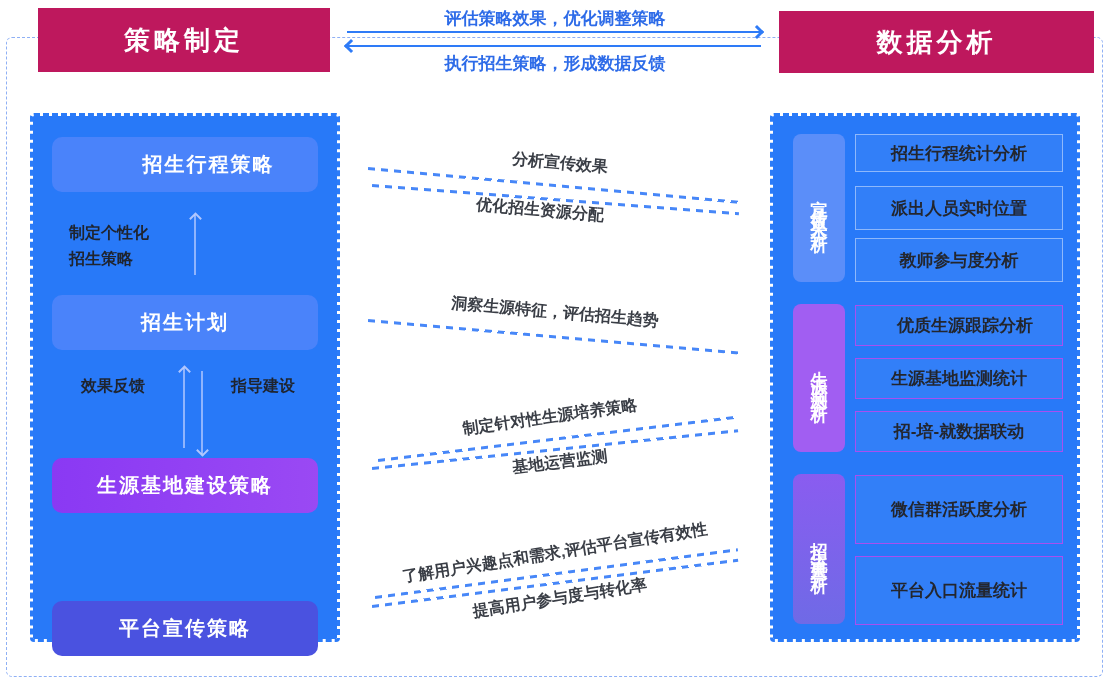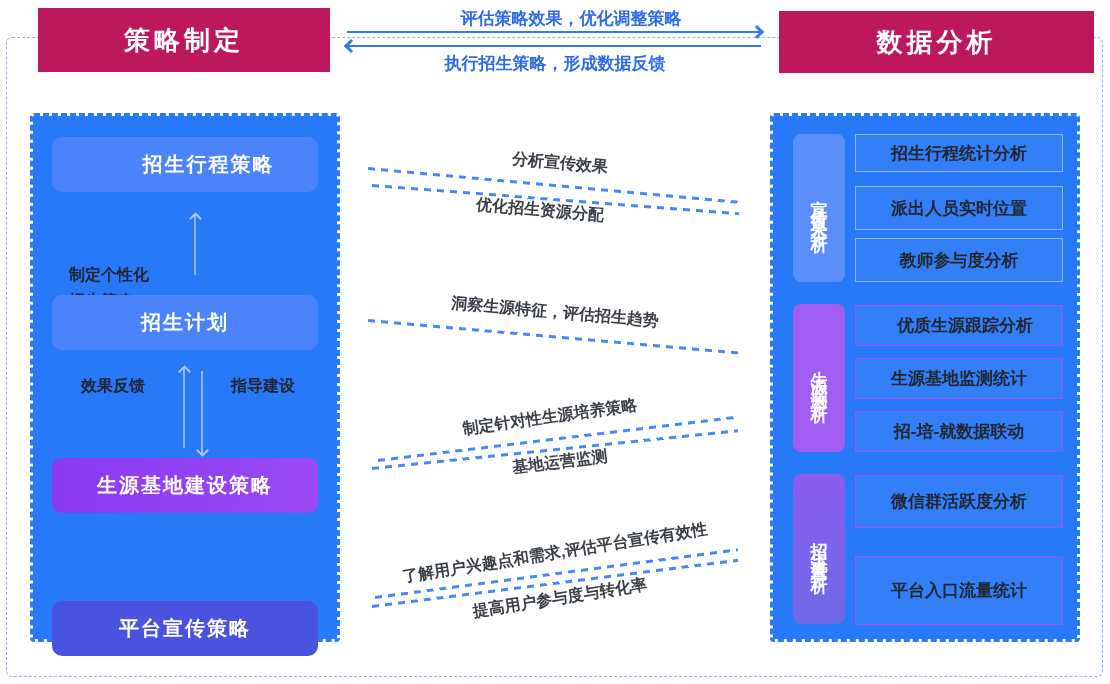--- a/index.html
+++ b/index.html
@@ -72,34 +72,34 @@
 </head>
 <body>
 
 <div class="canvas">
 
   <div class="outer-frame"></div>
 
   <div class="hdr hdr-left">策略制定</div>
   <div class="hdr hdr-right">数据分析</div>
 
-  <div class="topflow-label" style="left:361px; top:7px;">评估策略效果，优化调整策略</div>
+  <div class="topflow-label" style="left:345px; top:7px;">评估策略效果，优化调整策略</div>
   <div class="sline" style="left:347px; top:31px; width:414px;">
     <span class="chev chev-r"></span>
   </div>
   <div class="sline" style="left:347px; top:45px; width:414px;">
     <span class="chev chev-l"></span>
   </div>
   <div class="topflow-label" style="left:345px; top:52px;">执行招生策略，形成数据反馈</div>
 
   <div class="panel panel-left">
 
     <div class="lbox lbox-blue" style="top:21px;padding-left:47px;">招生行程策略</div>
 
-    <div class="note" style="left:36px; top:104px;margin-top:42px;">
+    <div class="note" style="left:36px; top:104px;">
       <div>制定个性化</div>
       <div>招生策略</div>
     </div>
     <div class="vline" style="left:161px; top:99px; height:60px;">
       <span class="vchev vchev-u"></span>
     </div>
 
     <div class="lbox lbox-blue" style="top:179px;">招生计划</div>
 
     <div class="note" style="left:48px; top:257px;">效果反馈</div>
@@ -122,21 +122,21 @@
     <div class="ritem rb-blue" style="top:18px; height:38px;">招生行程统计分析</div>
     <div class="ritem rb-blue" style="top:70px; height:44px;">派出人员实时位置</div>
     <div class="ritem rb-blue" style="top:122px; height:44px;">教师参与度分析</div>
 
     <div class="vlabel vl-2" style="top:188px; height:148px;">生源监测分析</div>
     <div class="ritem rb-purple" style="top:189px; height:41px;padding-left:12px;">优质生源跟踪分析</div>
     <div class="ritem rb-purple" style="top:242px; height:41px;text-align:right;">生源基地监测统计</div>
     <div class="ritem rb-purple" style="top:295px; height:41px;">招-培-就数据联动</div>
 
     <div class="vlabel vl-3" style="top:358px; height:150px;">招生流量分析</div>
-    <div class="ritem rb-purple" style="top:359px; height:53px;">微信群活跃度分析</div>
+    <div class="ritem rb-purple" style="top:359px; height:69px;">微信群活跃度分析</div>
     <div class="ritem rb-purple" style="top:440px; height:69px;">平台入口流量统计</div>
   </div>
 
   <div class="mid-label" style="left:470px; top:153px; width:180px; transform:rotate(5deg);">分析宣传效果</div>
   <div class="darrow" style="left:368px; top:167px; width:372px; transform:rotate(5.2deg);">
     <span class="dchev dchev-l"></span>
   </div>
   <div class="darrow" style="left:372px; top:184px; width:368px; transform:rotate(4.4deg);">
     <span class="dchev dchev-r"></span>
   </div>

